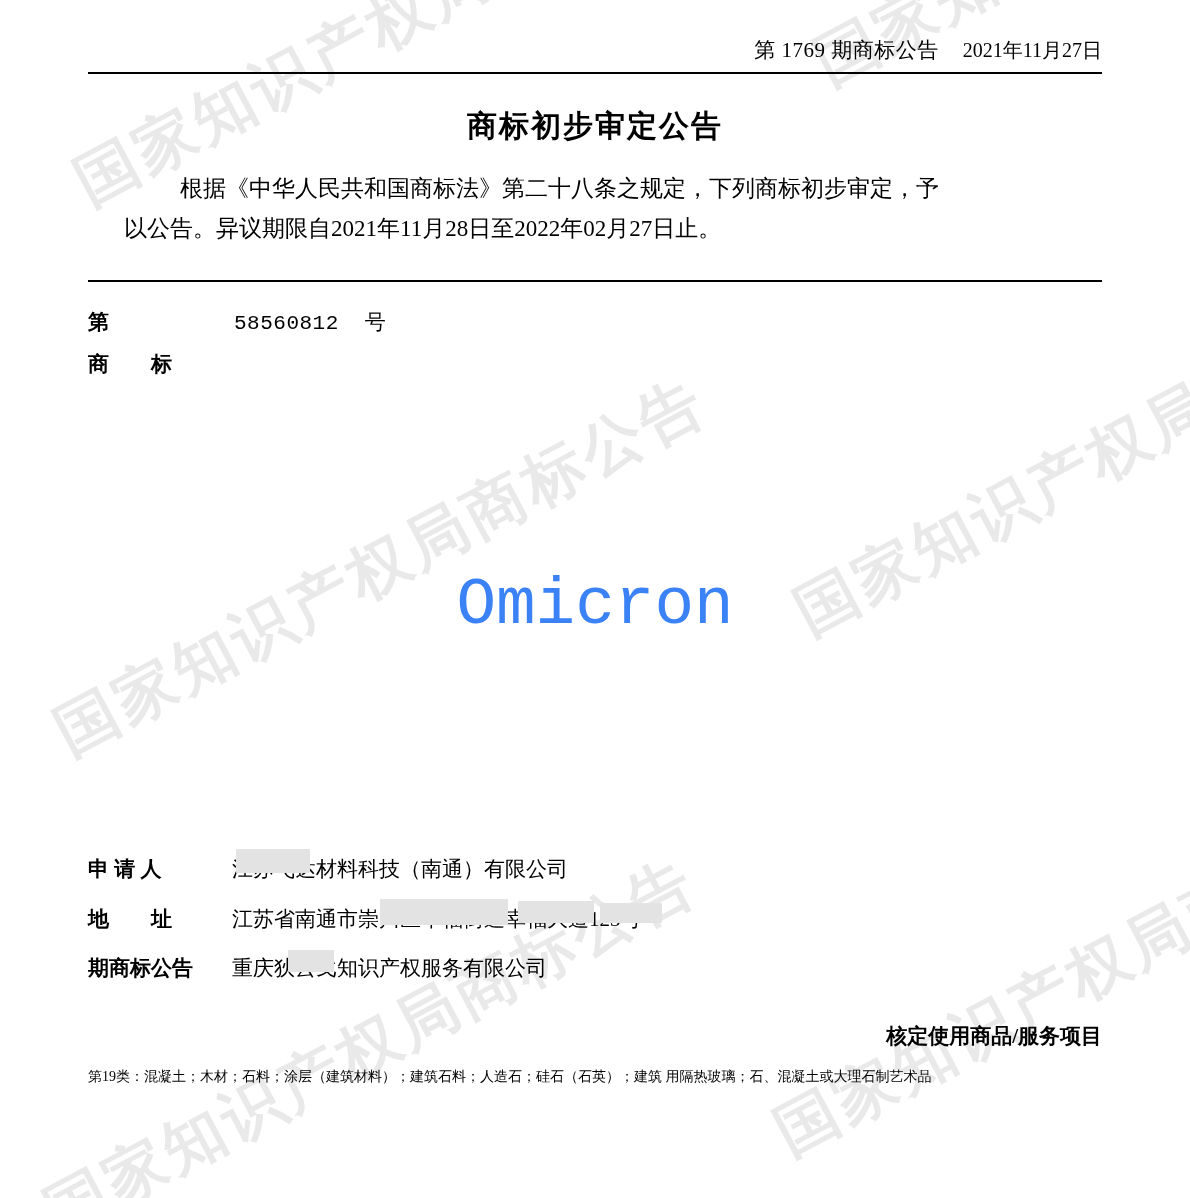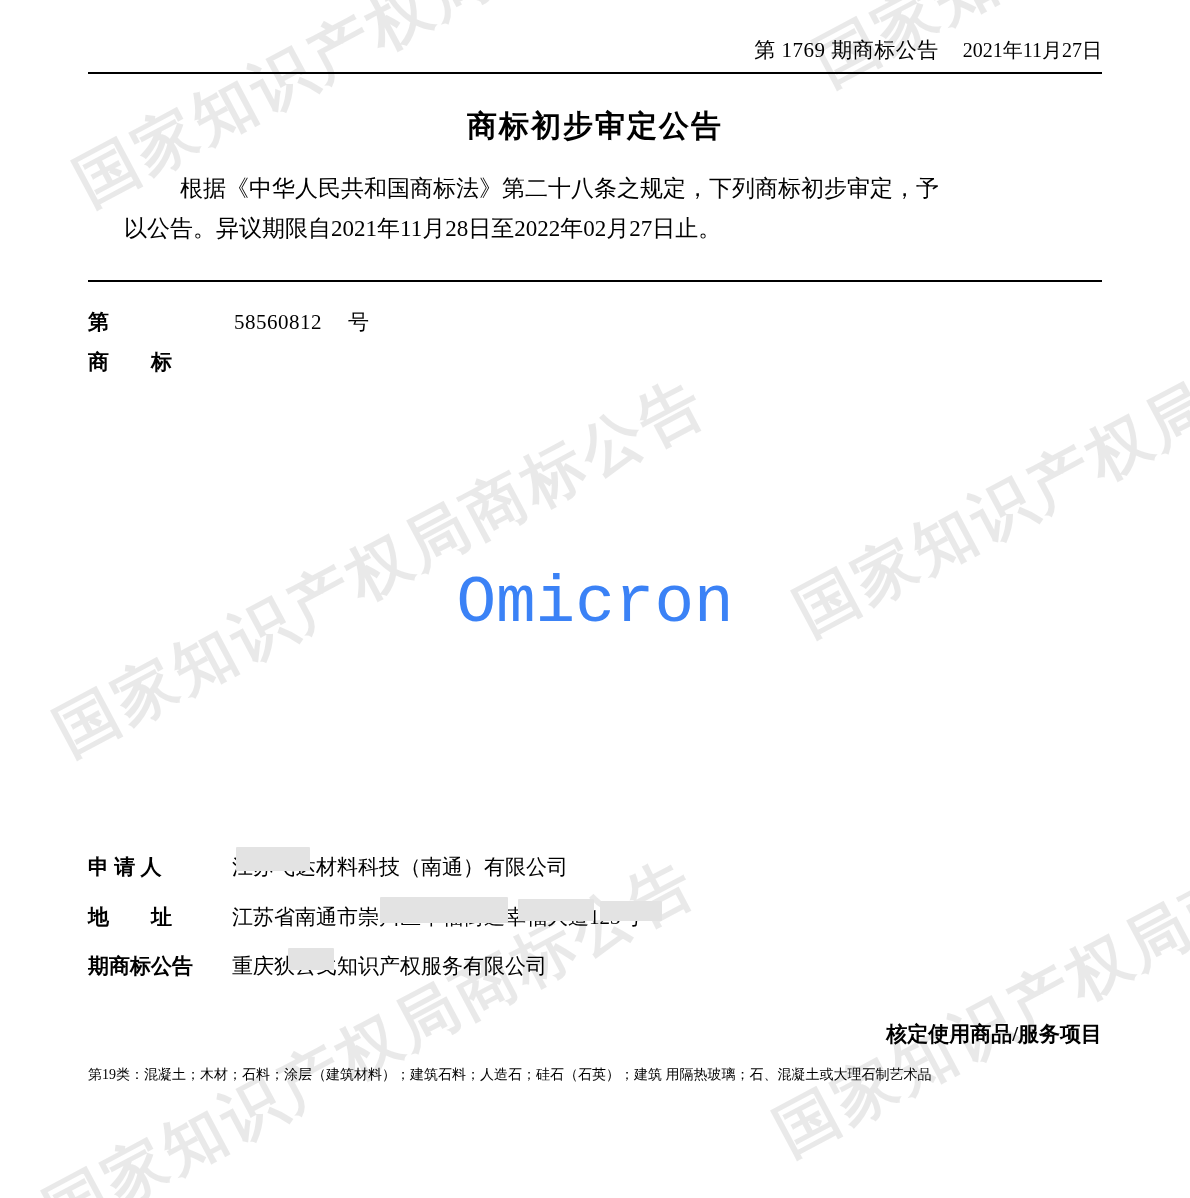--- a/index.html
+++ b/index.html
@@ -100,21 +100,21 @@
   }
   .field-label {
     min-width: 120px;
     font-weight: 700;
     letter-spacing: 0px;
   }
   .field-value {
     padding-left: 26px;
   }
   .field-value.num {
-    font-family: Liberation Serif, serif;
+    font-family: Liberation Mono, monospace;
     letter-spacing: 0.5px;
   }
 
   
   .mark-area {
     height: 420px;
     display: flex;
     align-items: center;
     justify-content: center;
     margin-top: 10px;

